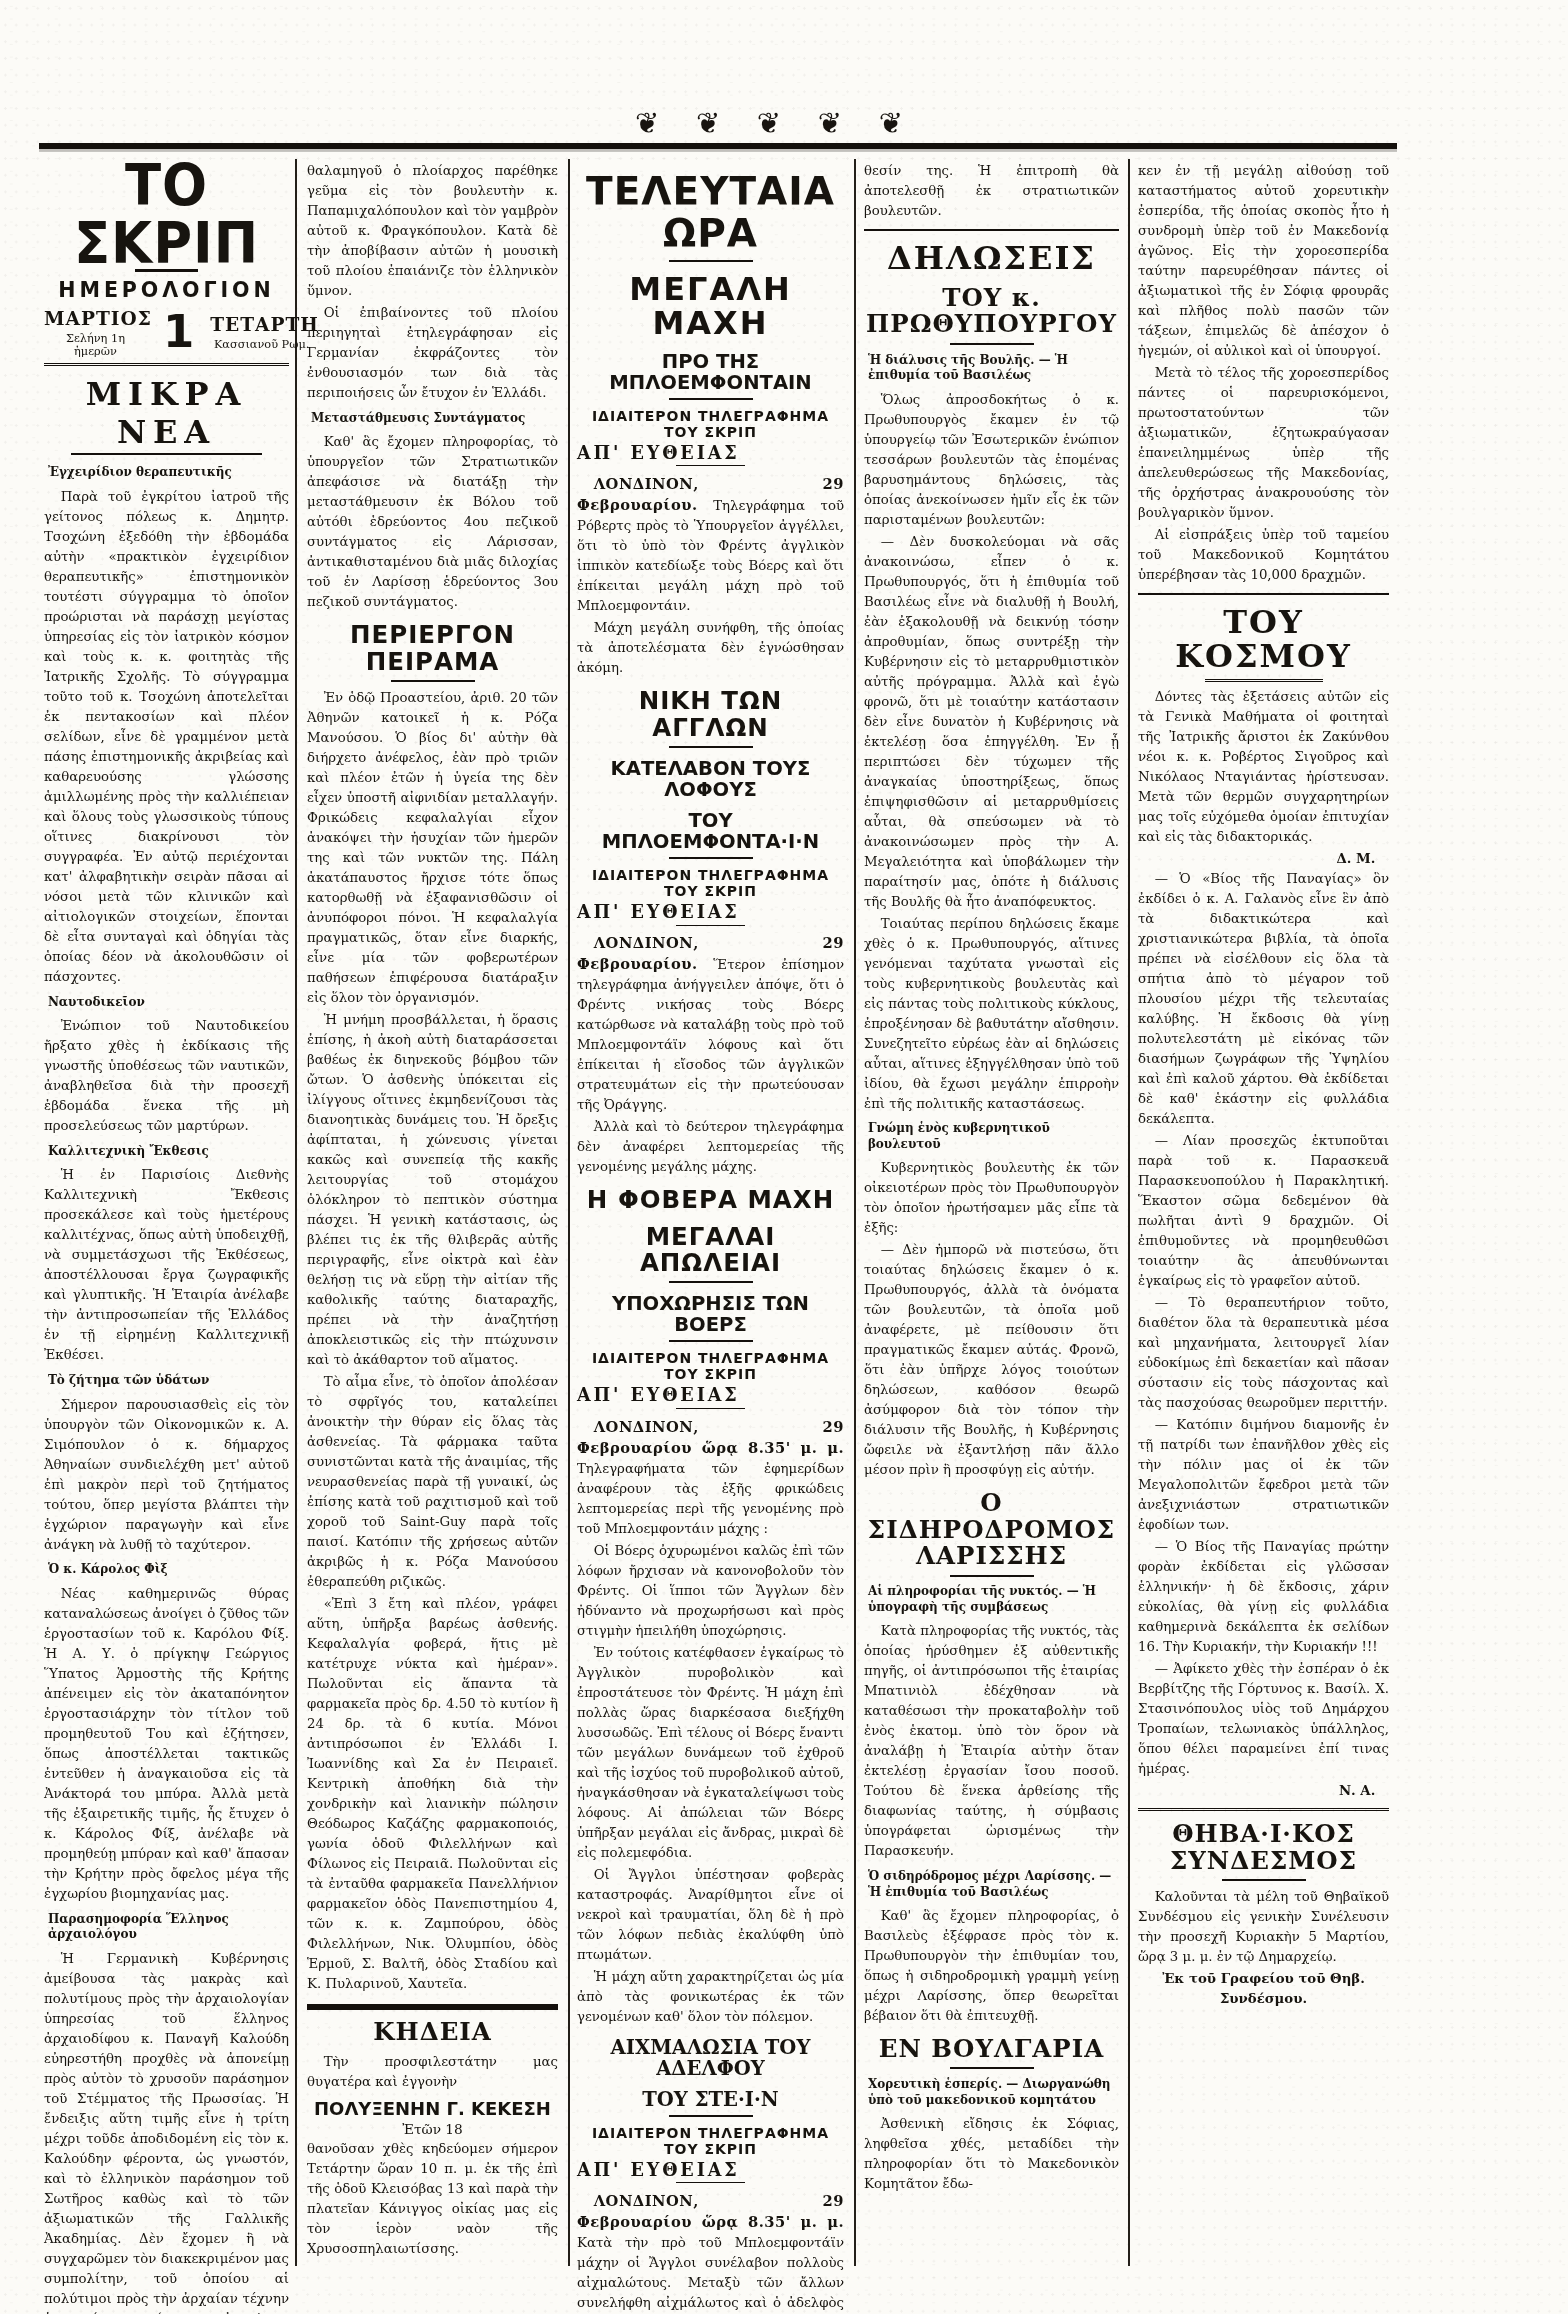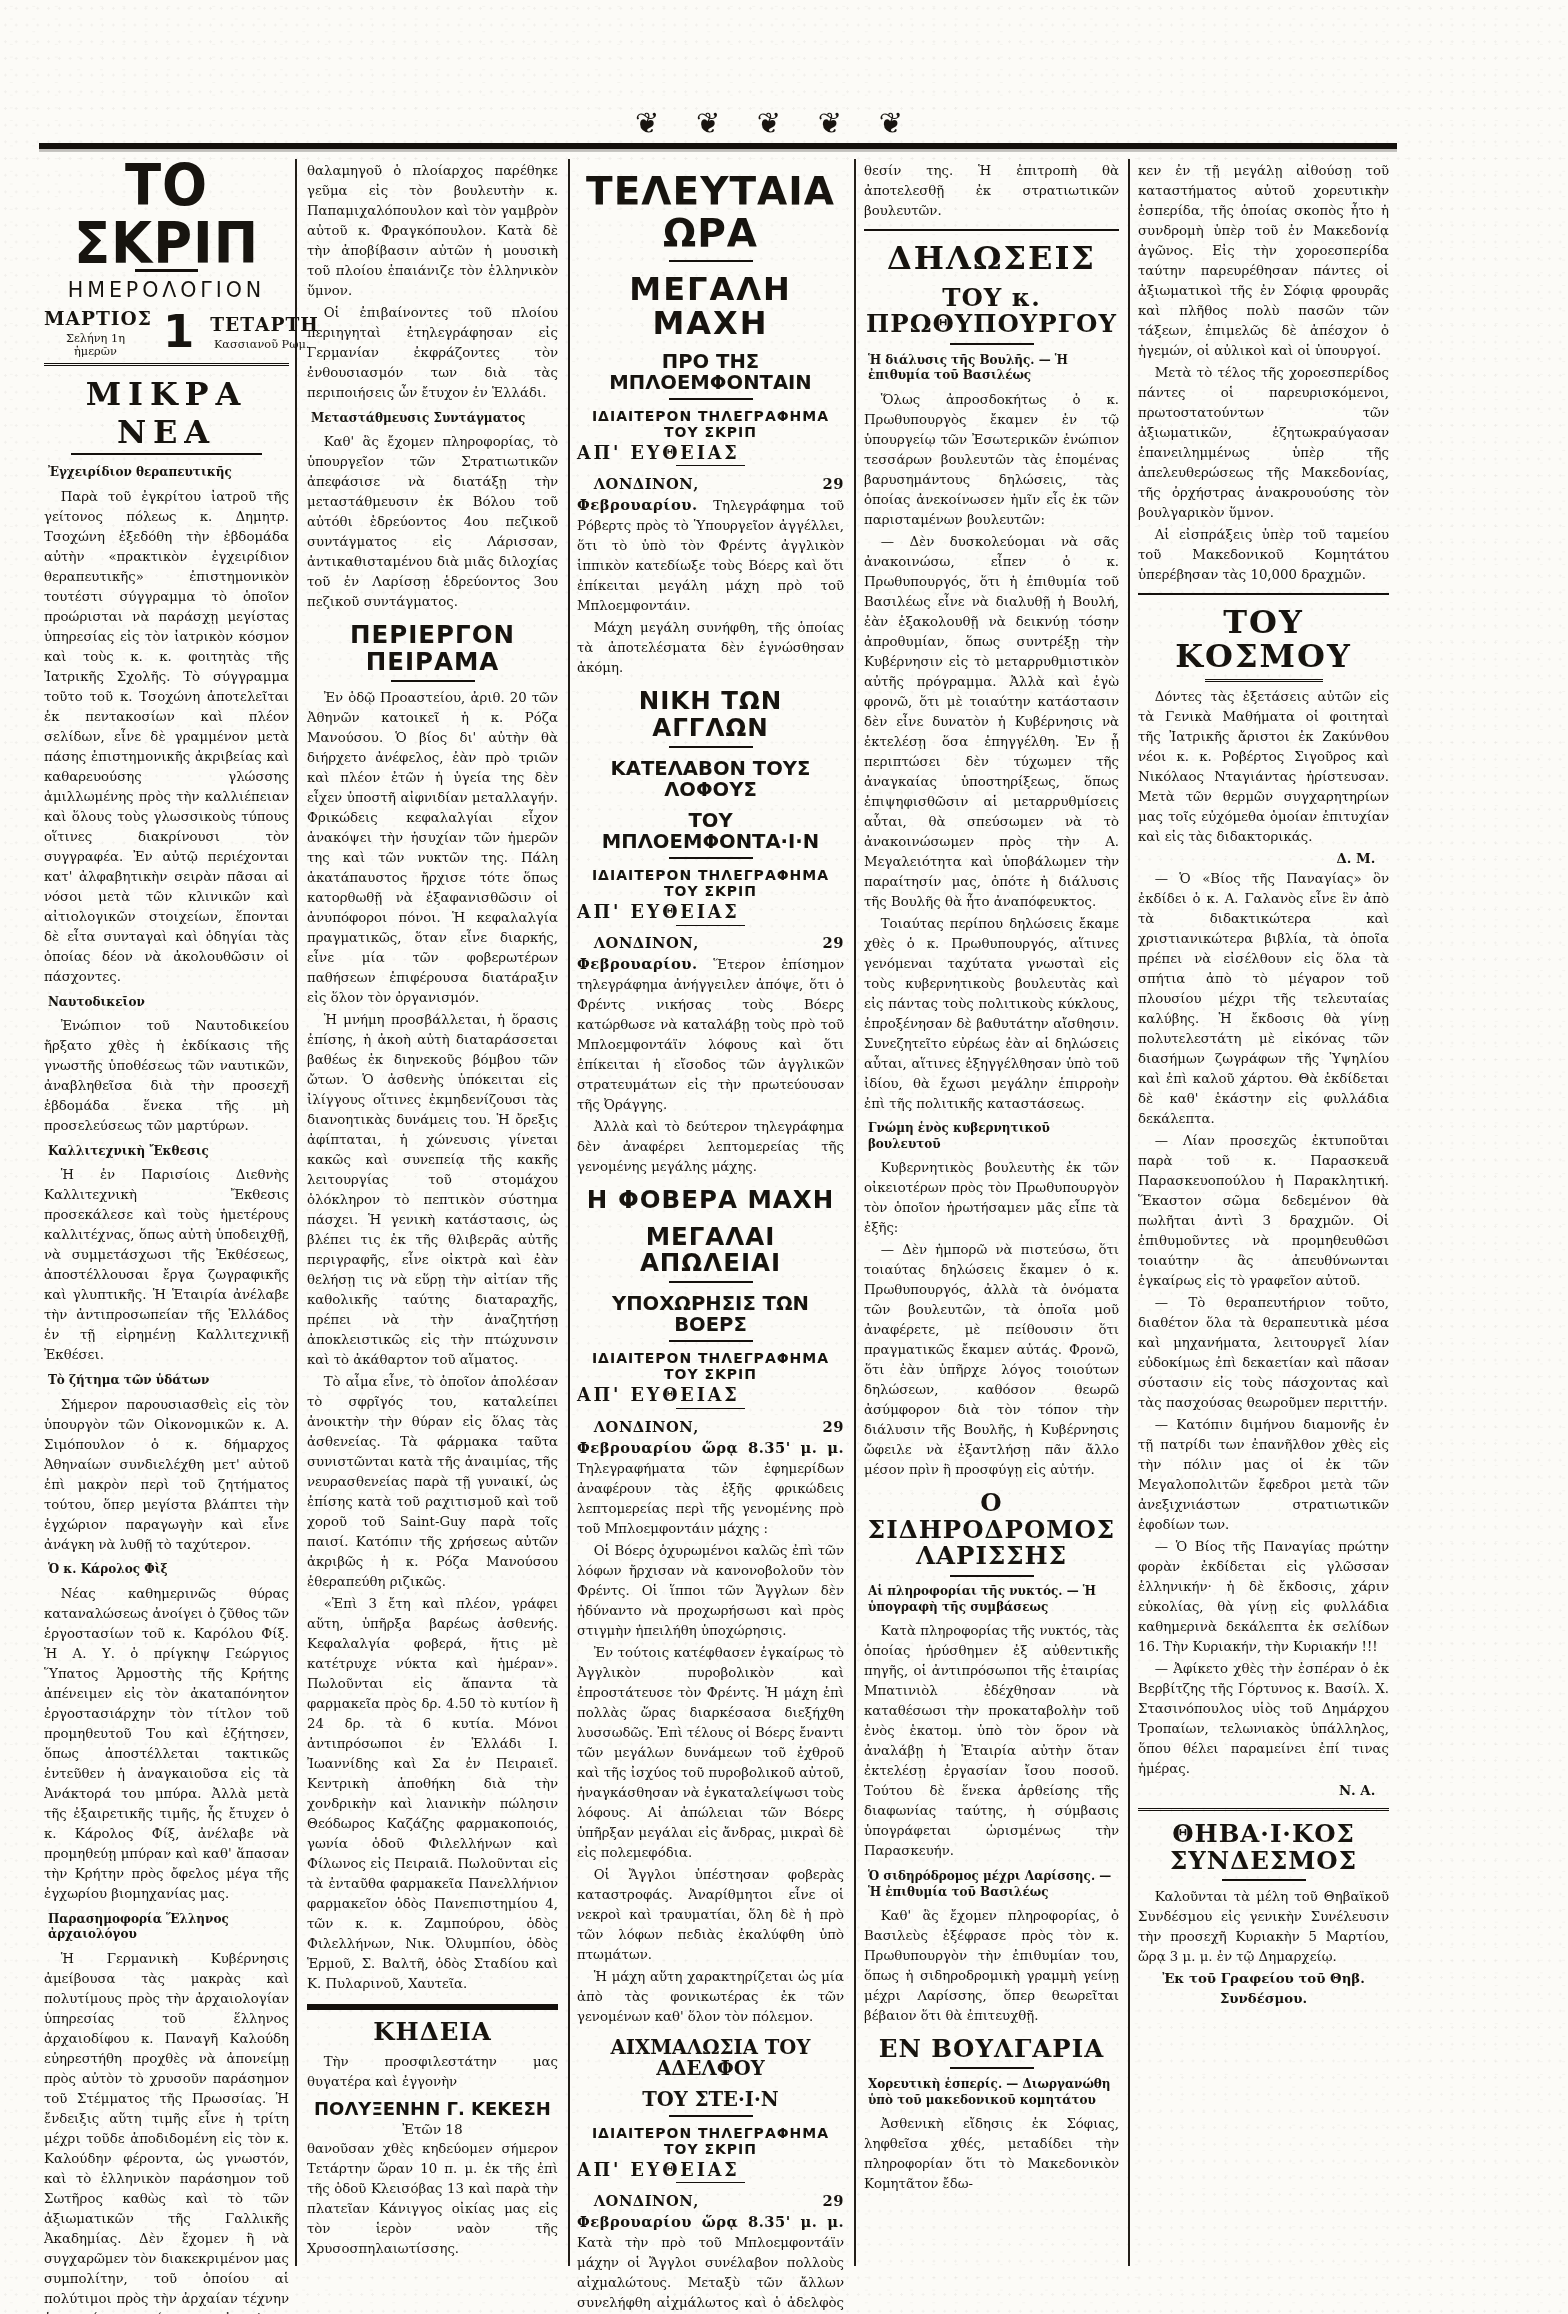--- a/index.html
+++ b/index.html
@@ -11,21 +11,21 @@
   
   #ornament{left:635px;top:106px;width:294px;font-size:29px;letter-spacing:13.7px;color:#181410;}
   #top-rule{left:39px;top:143px;width:1358px;height:5.9px;background:#14100c;box-shadow:0 2.9px 0 rgba(20,16,12,.25);}
   .colsep{top:159px;height:2107px;width:2px;background:#231f19;}
   
   .col{top:161px;height:2117px;}
   
   #masthead{text-align:center;border-bottom:3.9px double #14100c;padding-bottom:5px;margin-bottom:5.9px;}
   #paper-title{font-family:"DejaVu Sans",sans-serif;font-weight:900;font-size:53px;line-height:1.0;letter-spacing:1px;transform:scaleY(1.08);}
   #title-rule{width:63px;border-bottom:3.9px solid #14100c;margin:2px auto 5.9px;}
-  #calendar-title{font-family:"DejaVu Sans",sans-serif;font-weight:normal;font-size:20.6px;letter-spacing:3.9px;margin-top:2px;}
+  #calendar-title{font-family:"DejaVu Sans",sans-serif;font-weight:bold;font-size:20.6px;letter-spacing:3.9px;margin-top:2px;}
   #calendar{display:flex;align-items:center;justify-content:space-between;margin-top:5.9px;gap:16px;}
   .cal-cell{width:42%;}
   .cal-month{font-size:18.6px;font-weight:bold;letter-spacing:1px;}
   .cal-note{font-size:11.3px;margin-top:2.9px;}
   #cal-day{font-family:"DejaVu Sans",sans-serif;font-weight:900;font-size:45px;line-height:.9;}
   
   .h-news{font-weight:bold;font-size:32px;letter-spacing:6.9px;text-align:center;margin:9.8px 0 2px;}
   .h-news-rule{width:78%;border-bottom:2px solid #14100c;margin:0 auto 9.8px;}
   .h-display{font-family:"DejaVu Sans",sans-serif;font-weight:bold;text-align:center;line-height:1.08;margin:9.8px 2px 5.9px;}
   .sz-xl{font-size:39px;font-weight:900;letter-spacing:1px;}
@@ -179,21 +179,21 @@
   <div class="abs col" style="left:1138px;width:251px">
     <div class="col-body">
         <p class="bp noind">κεν ἐν τῇ μεγάλῃ αἰθούσῃ τοῦ καταστήματος αὐτοῦ χορευτικὴν ἑσπερίδα, τῆς ὁποίας σκοπὸς ἦτο ἡ συνδρομὴ ὑπὲρ τοῦ ἐν Μακεδονίᾳ ἀγῶνος. Εἰς τὴν χοροεσπερίδα ταύτην παρευρέθησαν πάντες οἱ ἀξιωματικοὶ τῆς ἐν Σόφιᾳ φρουρᾶς καὶ πλῆθος πολὺ πασῶν τῶν τάξεων, ἐπιμελῶς δὲ ἀπέσχον ὁ ἡγεμών, οἱ αὐλικοὶ καὶ οἱ ὑπουργοί.</p>
         <p class="bp">Μετὰ τὸ τέλος τῆς χοροεσπερίδος πάντες οἱ παρευρισκόμενοι, πρωτοστατούντων τῶν ἀξιωματικῶν, ἐζητωκραύγασαν ἐπανειλημμένως ὑπὲρ τῆς ἀπελευθερώσεως τῆς Μακεδονίας, τῆς ὀρχήστρας ἀνακρουούσης τὸν βουλγαρικὸν ὕμνον.</p>
         <p class="bp">Αἱ εἰσπράξεις ὑπὲρ τοῦ ταμείου τοῦ Μακεδονικοῦ Κομητάτου ὑπερέβησαν τὰς 10,000 δραχμῶν.</p>
         <hr class="rule-thin">
         <div class="h-display sz-lg serifhead uu">ΤΟΥ ΚΟΣΜΟΥ</div>
         <p class="bp">Δόντες τὰς ἐξετάσεις αὐτῶν εἰς τὰ Γενικὰ Μαθήματα οἱ φοιτηταὶ τῆς Ἰατρικῆς ἄριστοι ἐκ Ζακύνθου νέοι κ. κ. Ροβέρτος Σιγοῦρος καὶ Νικόλαος Νταγιάντας ἠρίστευσαν. Μετὰ τῶν θερμῶν συγχαρητηρίων μας τοῖς εὐχόμεθα ὁμοίαν ἐπιτυχίαν καὶ εἰς τὰς διδακτορικάς.</p>
         <div class="sig right">Δ. Μ.</div>
         <p class="bp">— Ὁ «Βίος τῆς Παναγίας» ὃν ἐκδίδει ὁ κ. Α. Γαλανὸς εἶνε ἓν ἀπὸ τὰ διδακτικώτερα καὶ χριστιανικώτερα βιβλία, τὰ ὁποῖα πρέπει νὰ εἰσέλθουν εἰς ὅλα τὰ σπήτια ἀπὸ τὸ μέγαρον τοῦ πλουσίου μέχρι τῆς τελευταίας καλύβης. Ἡ ἔκδοσις θὰ γίνῃ πολυτελεστάτη μὲ εἰκόνας τῶν διασήμων ζωγράφων τῆς Ὑψηλίου καὶ ἐπὶ καλοῦ χάρτου. Θὰ ἐκδίδεται δὲ καθ' ἑκάστην εἰς φυλλάδια δεκάλεπτα.</p>
-        <p class="bp">— Λίαν προσεχῶς ἐκτυποῦται παρὰ τοῦ κ. Παρασκευᾶ Παρασκευοπούλου ἡ Παρακλητική. Ἕκαστον σῶμα δεδεμένον θὰ πωλῆται ἀντὶ 3 δραχμῶν. Οἱ ἐπιθυμοῦντες νὰ προμηθευθῶσι τοιαύτην ἂς ἀπευθύνωνται ἐγκαίρως εἰς τὸ γραφεῖον αὐτοῦ.</p>
+        <p class="bp">— Λίαν προσεχῶς ἐκτυποῦται παρὰ τοῦ κ. Παρασκευᾶ Παρασκευοπούλου ἡ Παρακλητική. Ἕκαστον σῶμα δεδεμένον θὰ πωλῆται ἀντὶ 9 δραχμῶν. Οἱ ἐπιθυμοῦντες νὰ προμηθευθῶσι τοιαύτην ἂς ἀπευθύνωνται ἐγκαίρως εἰς τὸ γραφεῖον αὐτοῦ.</p>
         <p class="bp">— Τὸ θεραπευτήριον τοῦτο, διαθέτον ὅλα τὰ θεραπευτικὰ μέσα καὶ μηχανήματα, λειτουργεῖ λίαν εὐδοκίμως ἐπὶ δεκαετίαν καὶ πᾶσαν σύστασιν εἰς τοὺς πάσχοντας καὶ τὰς πασχούσας θεωροῦμεν περιττήν.</p>
         <p class="bp">— Κατόπιν διμήνου διαμονῆς ἐν τῇ πατρίδι των ἐπανῆλθον χθὲς εἰς τὴν πόλιν μας οἱ ἐκ τῶν Μεγαλοπολιτῶν ἔφεδροι μετὰ τῶν ἀνεξιχνιάστων στρατιωτικῶν ἐφοδίων των.</p>
         <p class="bp">— Ὁ Βίος τῆς Παναγίας πρώτην φορὰν ἐκδίδεται εἰς γλῶσσαν ἑλληνικήν· ἡ δὲ ἔκδοσις, χάριν εὐκολίας, θὰ γίνῃ εἰς φυλλάδια καθημερινὰ δεκάλεπτα ἐκ σελίδων 16. Τὴν Κυριακήν, τὴν Κυριακήν !!!</p>
         <p class="bp">— Ἀφίκετο χθὲς τὴν ἑσπέραν ὁ ἐκ Βερβίτζης τῆς Γόρτυνος κ. Βασίλ. Χ. Στασινόπουλος υἱὸς τοῦ Δημάρχου Τροπαίων, τελωνιακὸς ὑπάλληλος, ὅπου θέλει παραμείνει ἐπί τινας ἡμέρας.</p>
         <div class="sig right">Ν. Α.</div>
         <hr class="rule-dbl">
         <div class="h-display sz-md serifhead u">ΘΗΒΑ·Ι·ΚΟΣ ΣΥΝΔΕΣΜΟΣ</div>
         <p class="bp">Καλοῦνται τὰ μέλη τοῦ Θηβαϊκοῦ Συνδέσμου εἰς γενικὴν Συνέλευσιν τὴν προσεχῆ Κυριακὴν 5 Μαρτίου, ὥρᾳ 3 μ. μ. ἐν τῷ Δημαρχείῳ.</p>
         <div class="sig">Ἐκ τοῦ Γραφείου τοῦ Θηβ. Συνδέσμου.</div>
       </div>

